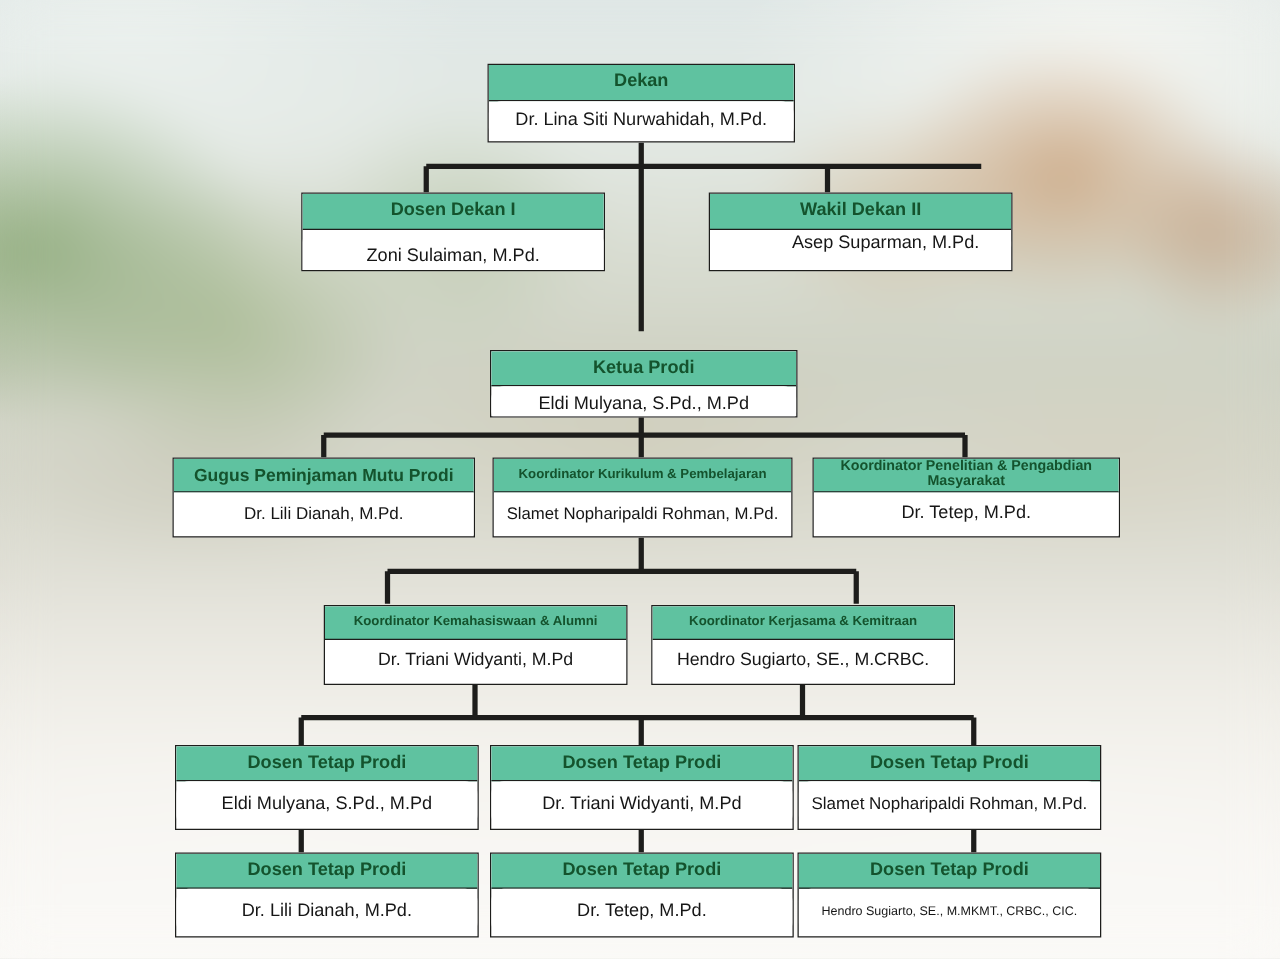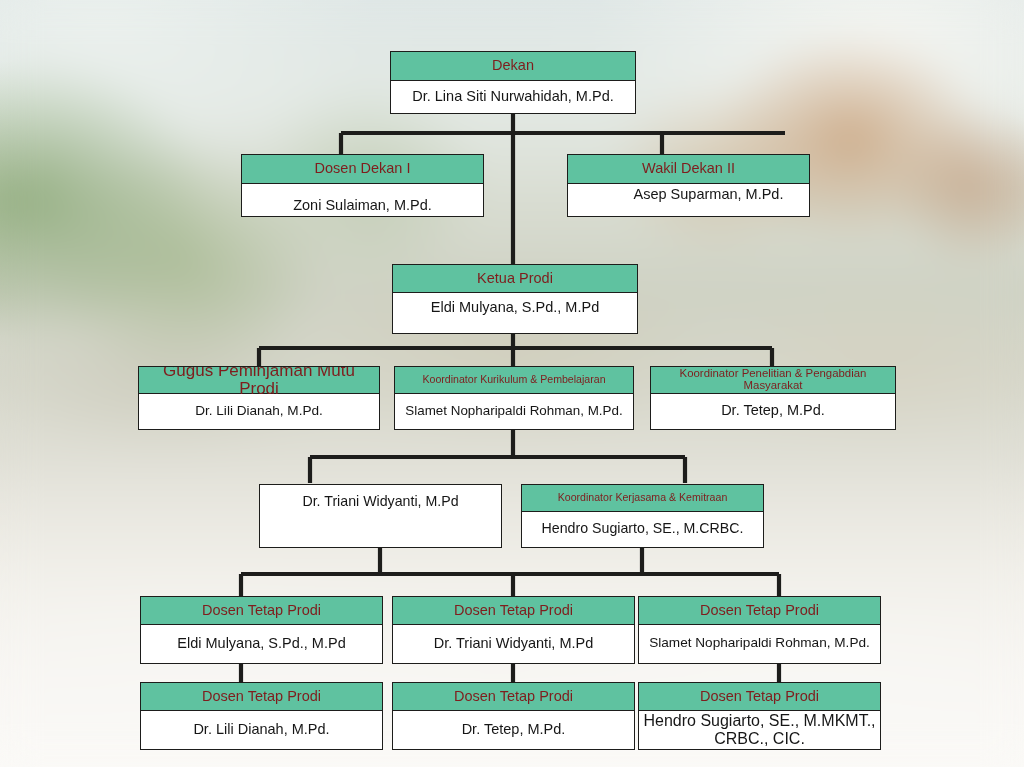--- a/index.html
+++ b/index.html
@@ -86,44 +86,44 @@
   .node {
     position: absolute;
     box-sizing: border-box;
     border: 1.6px solid #1d1d1b;
     background: #ffffff;
     overflow: hidden;
   }
   .node .title {
     box-sizing: border-box;
     background: #5fc2a0;
-    color: #7f1d1d;
+    color: #14532d;
     text-align: center;
-    font-weight: normal;
+    font-weight: bold;
     border-bottom: 1.6px solid #1d1d1b;
     display: flex;
     align-items: center;
     justify-content: center;
     line-height: 1.05;
     padding: 12px 3px;
   }
   .node .person {
     box-sizing: border-box;
     background: #ffffff;
     color: #161616;
     text-align: center;
     display: flex;
     align-items: center;
     justify-content: center;
     line-height: 1.1;
     padding: 0 4px;
   }
   .t-lg .title { font-size: 14.5px; }
   .t-lg .person { font-size: 14.5px; border-radius: 10px; }
-  .t-md .title { font-size: 17px; }
+  .t-md .title { font-size: 14px; }
   .t-md .person { font-size: 13.6px; }
   .t-sm .title { font-size: 10.6px; }
   .t-sm .person { font-size: 13.4px; }
   .t-xs .title { font-size: 11.4px; }
   .t-xs .person { font-size: 11.2px; }
 </style>
 </head>
 <body>
 
 <div id="stage">
@@ -180,41 +180,42 @@
     <div class="node t-lg" style="left:241px; top:154px; width:243px; height:63px;">
       <div class="title" style="height:29px;">Dosen Dekan I</div>
       <div class="person" style="height:44px;">Zoni Sulaiman, M.Pd.</div>
     </div>
 
     <div class="node t-lg" style="left:567px; top:154px; width:243px; height:63px;">
       <div class="title" style="height:29px;">Wakil Dekan II</div>
       <div class="person" style="height:22px;padding-left:44px;">Asep Suparman, M.Pd.</div>
     </div>
 
-    <div class="node t-lg" style="left:392px; top:264px; width:246px; height:70px;">
+    <div class="node t-lg" style="left:392px; top:280px; width:246px; height:54px;">
       <div class="title" style="height:28px;">Ketua Prodi</div>
       <div class="person" style="height:30px;">Eldi Mulyana, S.Pd., M.Pd</div>
     </div>
 
     <div class="node t-md" style="left:138px; top:366px; width:242px; height:64px;">
       <div class="title" style="height:27px;">Gugus Peminjaman Mutu Prodi</div>
       <div class="person" style="height:34px;">Dr. Lili Dianah, M.Pd.</div>
     </div>
 
     <div class="node t-sm" style="left:394px; top:366px; width:240px; height:64px;">
       <div class="title" style="height:27px;">Koordinator Kurikulum &amp; Pembelajaran</div>
       <div class="person" style="height:34px;">Slamet Nopharipaldi Rohman, M.Pd.</div>
     </div>
 
     <div class="node t-xs" style="left:650px; top:366px; width:246px; height:64px;">
       <div class="title" style="height:27px;">Koordinator Penelitian &amp; Pengabdian Masyarakat</div>
       <div class="person" style="height:34px; font-size:14.5px;">Dr. Tetep, M.Pd.</div>
     </div>
 
     <div class="node t-sm" style="left:259px; top:484px; width:243px; height:64px;">
+      <div class="title" style="height:27px;">Koordinator Kemahasiswaan &amp; Alumni</div>
       <div class="person" style="height:34px; font-size:14.2px;">Dr. Triani Widyanti, M.Pd</div>
     </div>
 
     <div class="node t-sm" style="left:521px; top:484px; width:243px; height:64px;">
       <div class="title" style="height:27px;">Koordinator Kerjasama &amp; Kemitraan</div>
       <div class="person" style="height:34px; font-size:14.2px;">Hendro Sugiarto, SE., M.CRBC.</div>
     </div>
 
     <div class="node t-lg" style="left:140px; top:596px; width:243px; height:68px;">
       <div class="title" style="height:28px;">Dosen Tetap Prodi</div>
@@ -236,17 +237,17 @@
       <div class="person" style="height:37px;">Dr. Lili Dianah, M.Pd.</div>
     </div>
 
     <div class="node t-lg" style="left:392px; top:682px; width:243px; height:68px;">
       <div class="title" style="height:28px;">Dosen Tetap Prodi</div>
       <div class="person" style="height:37px;">Dr. Tetep, M.Pd.</div>
     </div>
 
     <div class="node t-lg" style="left:638px; top:682px; width:243px; height:68px;">
       <div class="title" style="height:28px;">Dosen Tetap Prodi</div>
-      <div class="person" style="height:37px; font-size:16px;">Hendro Sugiarto, SE., M.MKMT., CRBC., CIC.</div>
+      <div class="person" style="height:37px; font-size:10px;">Hendro Sugiarto, SE., M.MKMT., CRBC., CIC.</div>
     </div>
 
   </div>
 </div>
 
 </body></html>

